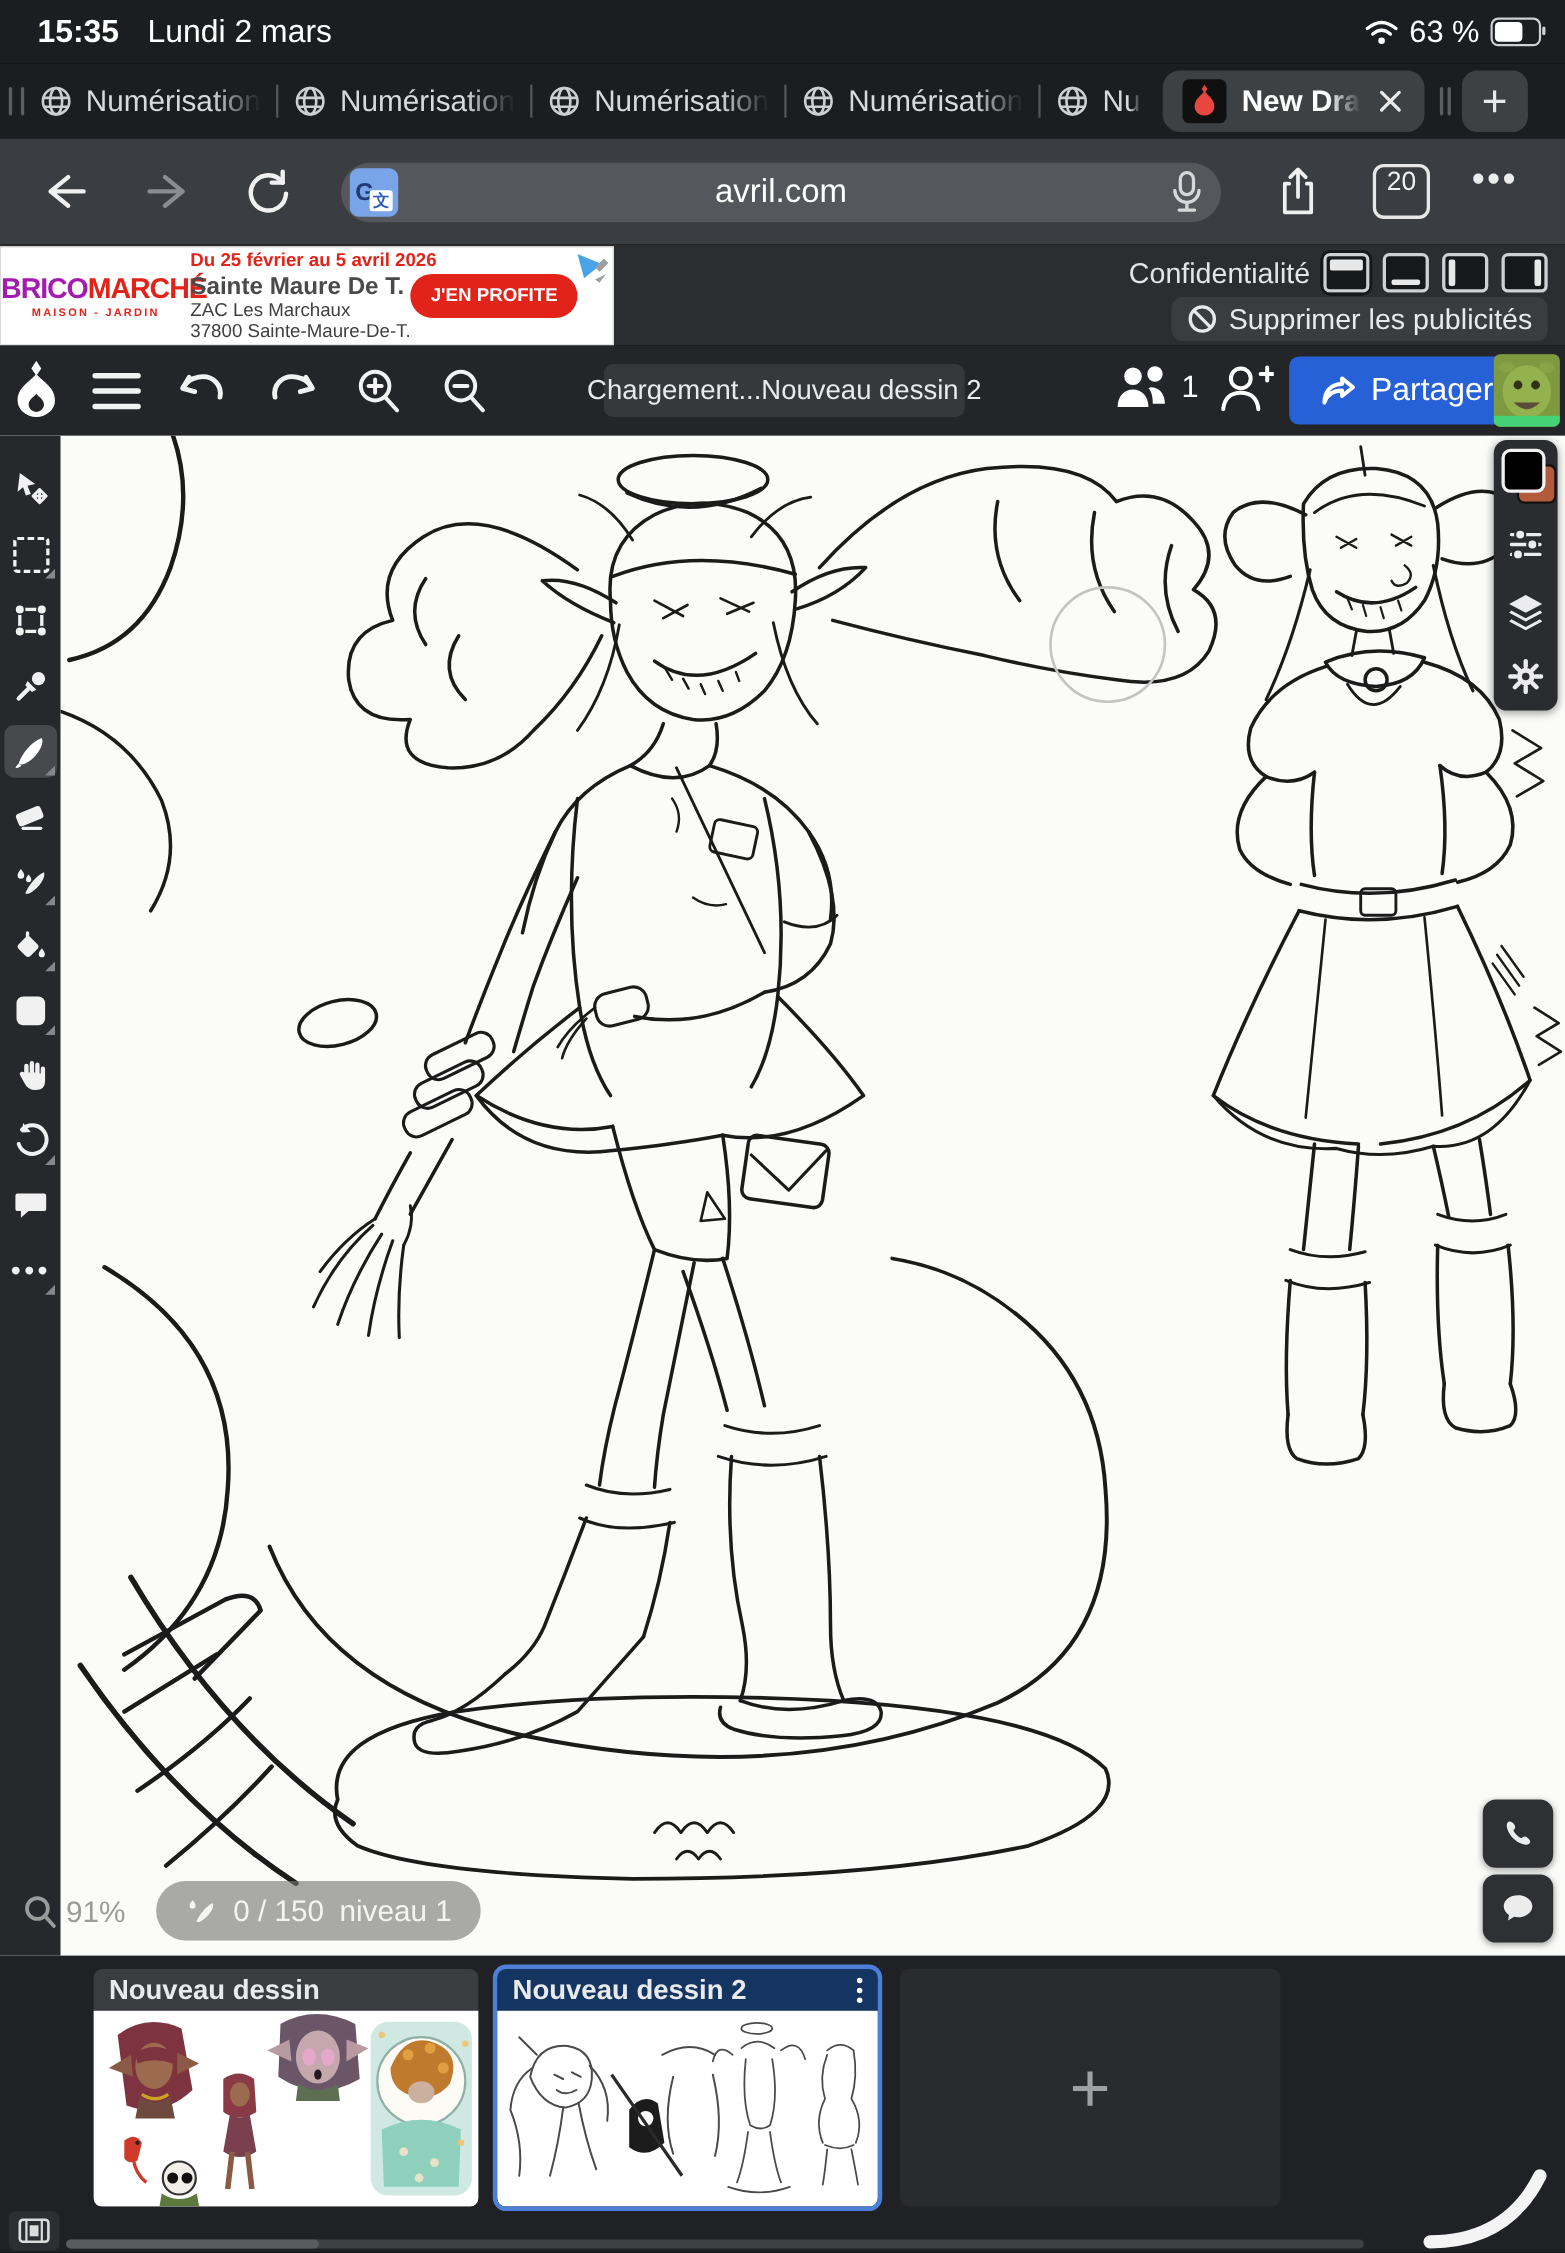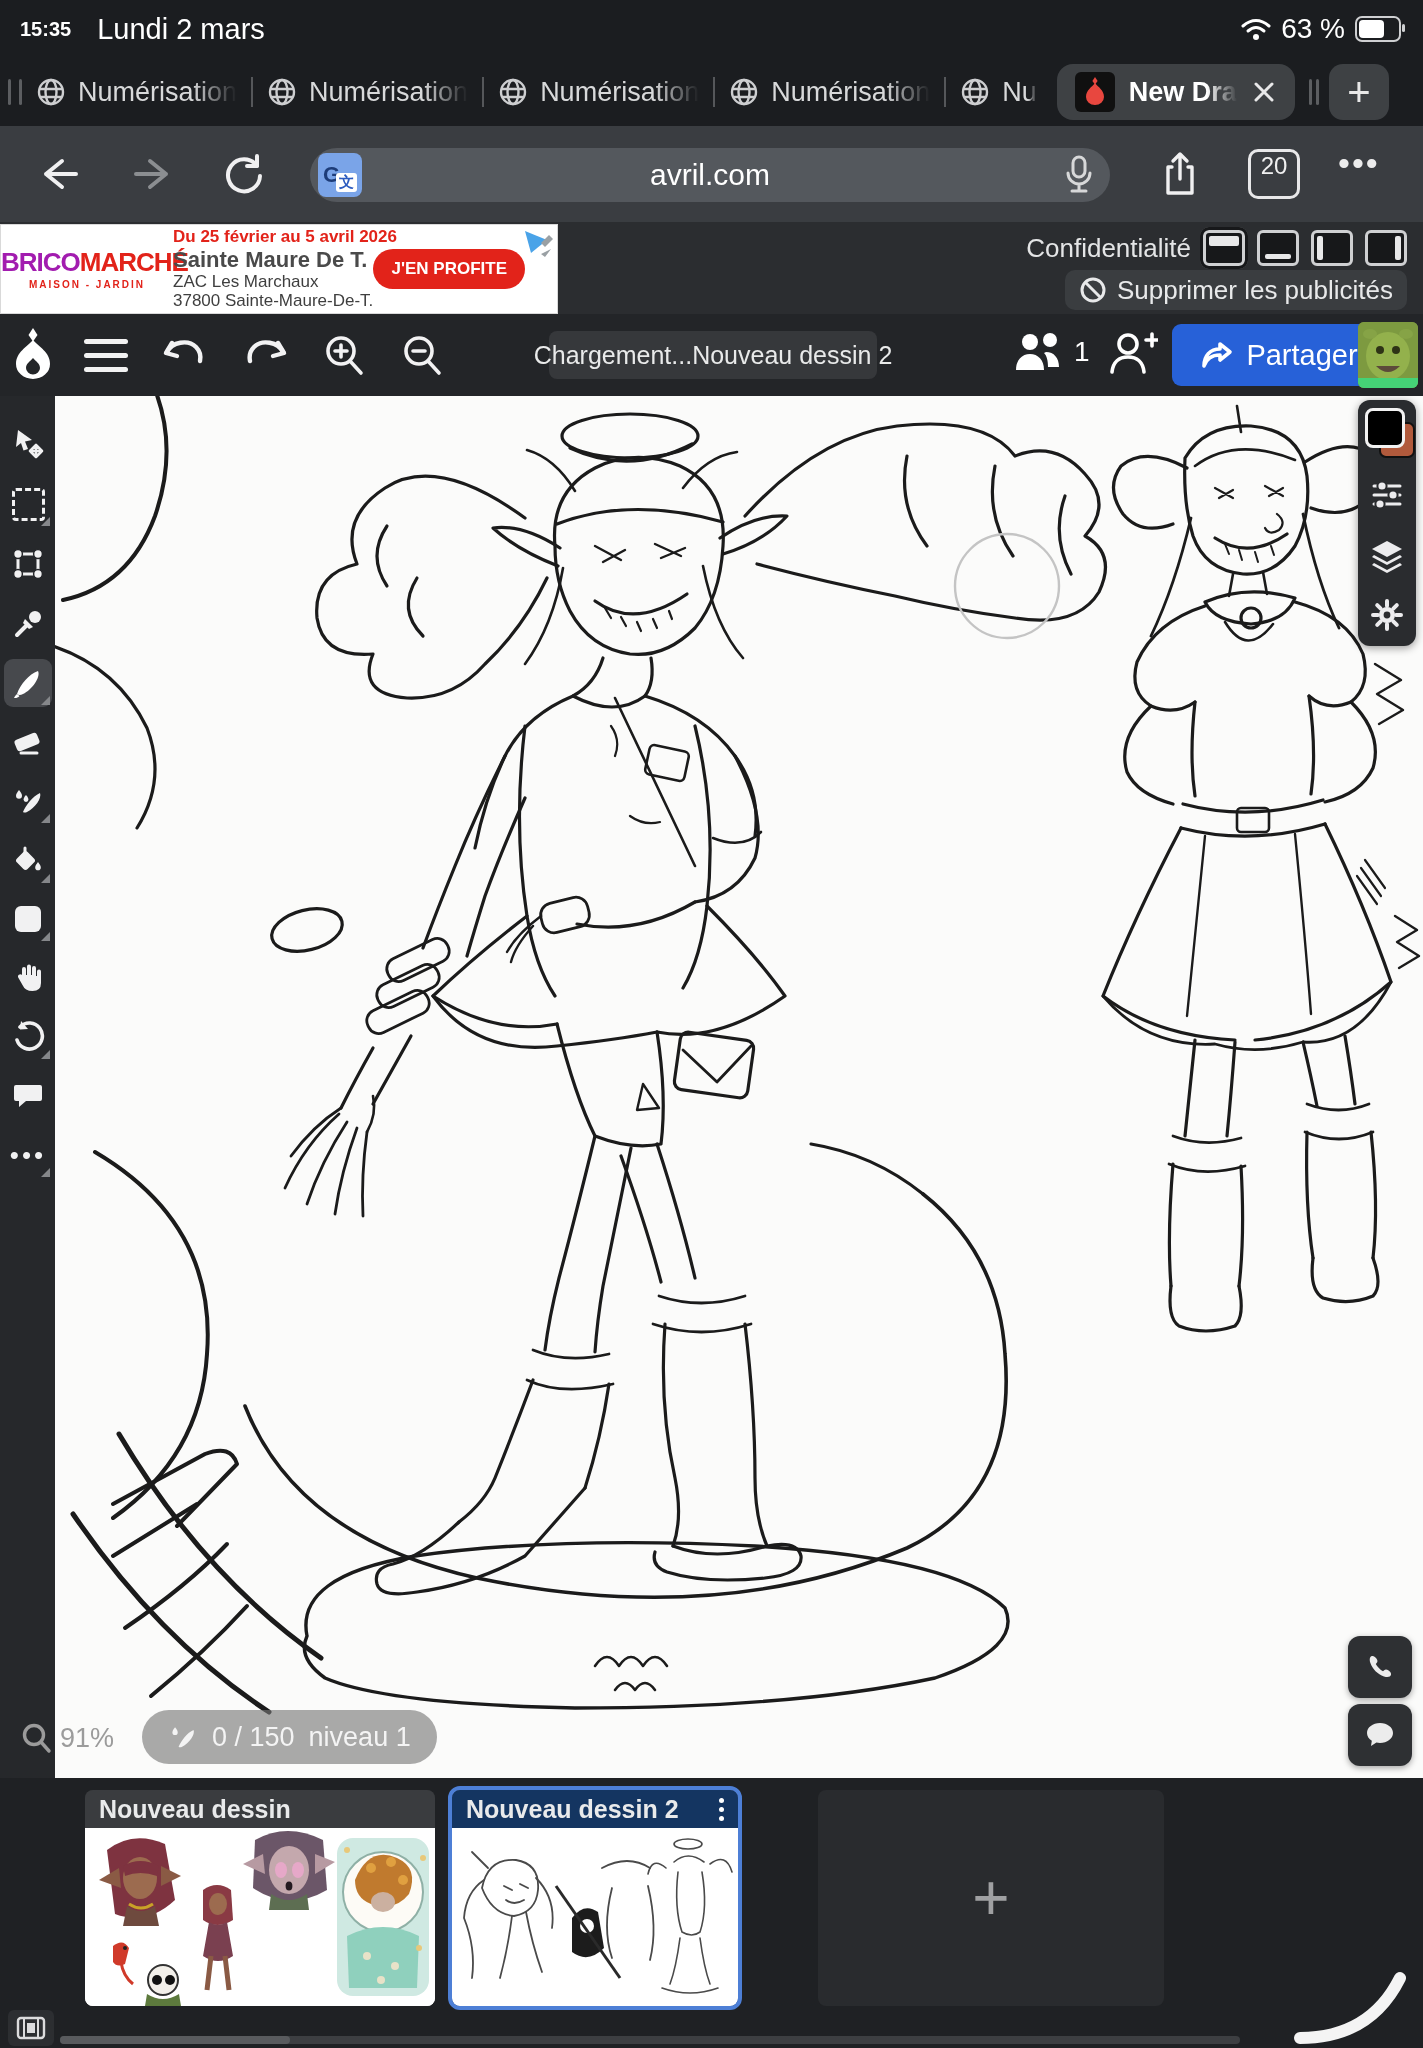--- a/index.html
+++ b/index.html
@@ -2,21 +2,21 @@
 <html><head>
 <meta charset="utf-8">
 <style>
   html,body{margin:0;padding:0;background:#000;}
   body{width:1423px;height:2048px;position:relative;font-family:"Liberation Sans","DejaVu Sans",sans-serif;
        -webkit-font-smoothing:antialiased;color:#eee;overflow:hidden;}
   .abs{position:absolute;}
   svg{display:block;}
   
   .statusbar{left:0;top:0;width:1423px;height:58px;background:#1b1d20;display:flex;align-items:center;}
-  .sb-time{margin-left:20px;font-size:20px;font-weight:700;color:#fff;}
+  .sb-time{margin-left:34px;font-size:29px;font-weight:700;color:#fff;}
   .sb-date{margin-left:26px;font-size:29px;color:#fff;}
   .sb-right{position:absolute;right:22px;top:0;height:58px;display:flex;align-items:center;gap:10px;}
   .sb-batt-label{font-size:28px;color:#fff;}
   .battery{width:42px;height:22px;border:2px solid #cfd0d2;border-radius:7px;position:relative;}
   .battery i{position:absolute;left:2px;top:2px;bottom:2px;width:60%;background:#fff;border-radius:4px;}
   .battery b{position:absolute;right:-6px;top:6px;width:3px;height:8px;background:#cfd0d2;border-radius:2px;}
   .tabbar{left:0;top:58px;width:1423px;height:68px;background:#1b1d20;display:flex;align-items:center;}
   .tb-tick{width:3px;height:26px;background:#5c5e61;border-radius:2px;margin-left:8px;}
   .tab{display:flex;align-items:center;gap:12px;padding:0 14px;height:68px;min-width:0;}
   .tab .lbl{font-size:27px;color:#d8d9da;white-space:nowrap;overflow:hidden;max-width:168px;
@@ -771,21 +771,21 @@
         <circle cx="282" cy="128" r="4" fill="#e8e2c8"></circle>
           <circle cx="310" cy="138" r="4" fill="#e8e2c8"></circle>
           <circle cx="296" cy="152" r="4" fill="#e8e2c8"></circle>
         <circle cx="262" cy="22" r="3" fill="#e8c87a"></circle>
           <circle cx="338" cy="30" r="3" fill="#e8c87a"></circle>
           <circle cx="334" cy="120" r="3" fill="#e8c87a"></circle>
       </svg>
     </div>
   </div>
 
-  <div class="card sel" style="left:452px;width:286px;">
+  <div class="card sel" style="left:452px;width:346px;">
     <div class="chead">
       <span>Nouveau dessin 2</span>
       <span class="kebab">
           <i></i>
           <i></i>
           <i></i>
         </span>
     </div>
     <div class="cbody">
       <svg width="346" height="178" viewBox="0 0 346 178">

